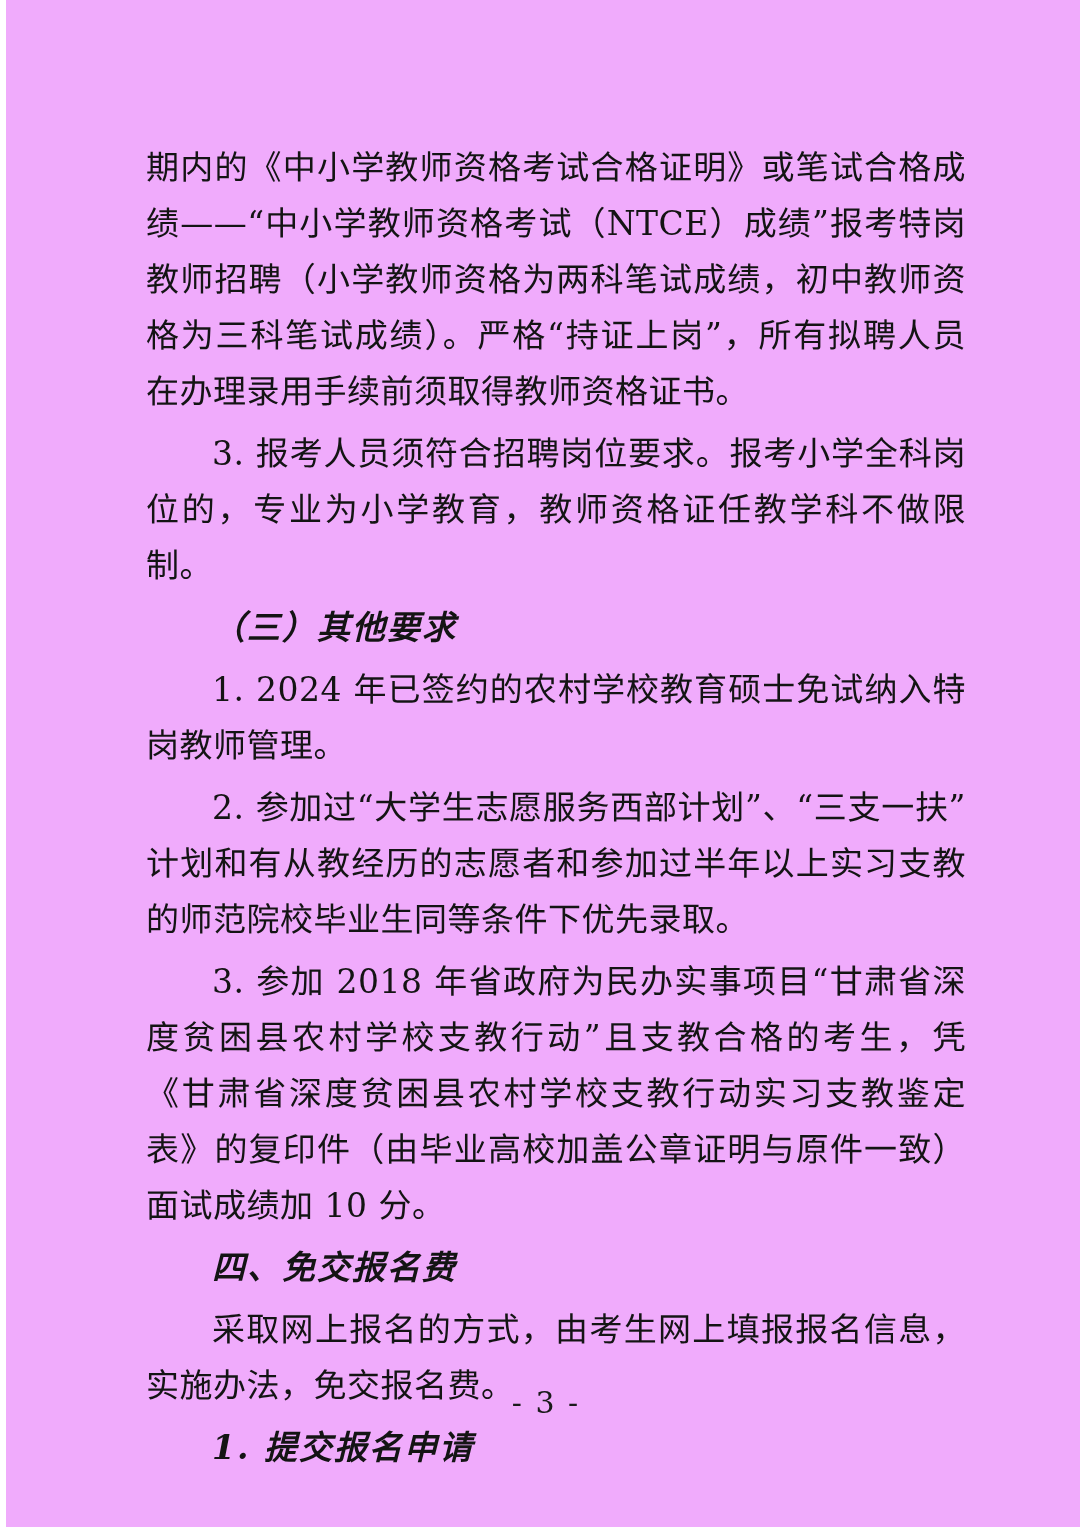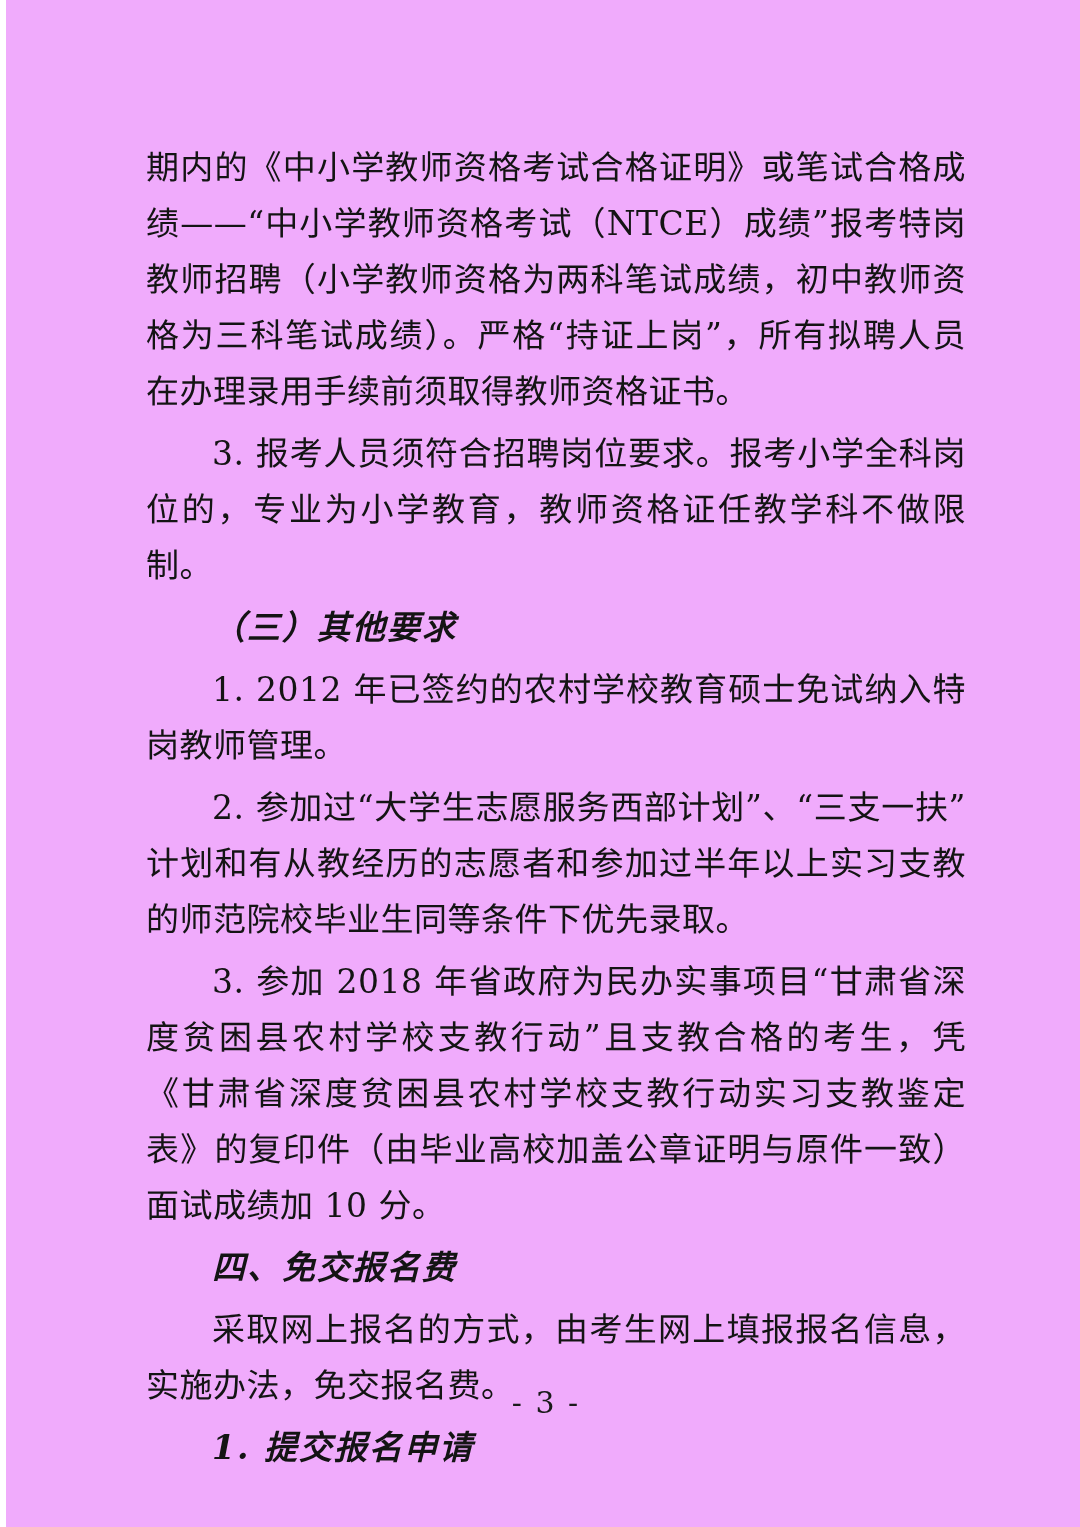--- a/index.html
+++ b/index.html
@@ -64,21 +64,21 @@
 
 <div class="page">
   <div class="content">
 
     <p class="flow">期内的《中小学教师资格考试合格证明》或笔试合格成绩——“中小学教师资格考试（NTCE）成绩”报考特岗教师招聘（小学教师资格为两科笔试成绩，初中教师资格为三科笔试成绩）。严格“持证上岗”，所有拟聘人员在办理录用手续前须取得教师资格证书。</p>
 
     <p class="indent">3. 报考人员须符合招聘岗位要求。报考小学全科岗位的，专业为小学教育，教师资格证任教学科不做限制。</p>
 
     <p class="heading">（三）其他要求</p>
 
-    <p class="indent">1. 2012 年已签约的农村学校教育硕士免试纳入特岗教师管理。</p>
+    <p class="indent">1. 2024 年已签约的农村学校教育硕士免试纳入特岗教师管理。</p>
 
     <p class="indent">2. 参加过“大学生志愿服务西部计划”、“三支一扶”计划和有从教经历的志愿者和参加过半年以上实习支教的师范院校毕业生同等条件下优先录取。</p>
 
     <p class="indent">3. 参加 2018 年省政府为民办实事项目“甘肃省深度贫困县农村学校支教行动”且支教合格的考生，凭《甘肃省深度贫困县农村学校支教行动实习支教鉴定表》的复印件（由毕业高校加盖公章证明与原件一致）面试成绩加 10 分。</p>
 
     <p class="heading">四、免交报名费</p>
 
 
     <p class="indent">采取网上报名的方式，由考生网上填报报名信息，实施办法，免交报名费。</p>
 

